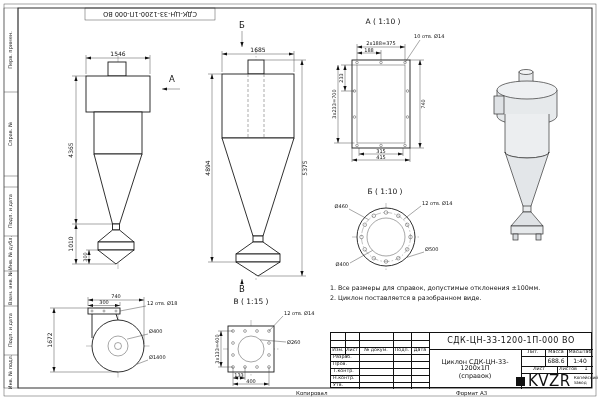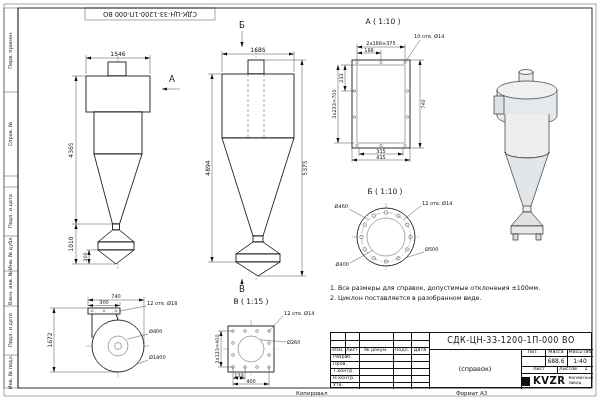--- a/index.html
+++ b/index.html
@@ -22,21 +22,21 @@
   .tb .vl{width:1px;}
   .tb .hl{height:1px;}
   .cell{position:absolute;display:flex;align-items:center;justify-content:center;
         font-size:4.8px;line-height:1;text-align:center;box-sizing:border-box;}
   .cell.left{justify-content:flex-start;padding-left:2px;}
   .code{font-size:8px;letter-spacing:0.5px;}
   .name{font-size:6.5px;flex-direction:column;gap:1px;}
   .val{font-size:6px;}
   .logo{gap:3px;}
   .logo .sq{width:9px;height:9px;background:#111;flex:0 0 auto;}
-  .logo .kv{font-size:10px;font-weight:bold;letter-spacing:0.5px;}
+  .logo .kv{font-size:15px;font-weight:normal;letter-spacing:0.5px;}
   .logo .co{font-size:4.3px;text-align:left;line-height:1.1;width:46px;}
   .botlbl{position:absolute;font-size:5.5px;color:#222;}
   .noteline{position:absolute;font-size:6.3px;color:#111;white-space:nowrap;}
 </style>
 </head>
 <body>
 
 <div class="sheet">
 
 <svg width="600" height="400" viewBox="0 0 600 400">
@@ -328,20 +328,21 @@
 
     <div class="cell left" style="left:0;top:21px;width:28px;height:7px;">Разраб.</div>
     <div class="cell left" style="left:0;top:28px;width:28px;height:7px;">Пров.</div>
     <div class="cell left" style="left:0;top:35px;width:28px;height:7px;">Т.контр.</div>
     <div class="cell left" style="left:0;top:42px;width:28px;height:7px;">Н.контр.</div>
     <div class="cell left" style="left:0;top:49px;width:28px;height:7px;">Утв.</div>
 
     <div class="cell code" style="left:98px;top:0;width:164px;height:16px;">СДК-ЦН-33-1200-1П-000 ВО</div>
 
     <div class="cell name" style="left:98px;top:16px;width:92px;height:40px;">
+      <span>Циклон СДК-ЦН-33-1200х1П</span>
       <span>(справок)</span>
     </div>
 
     <div class="cell" style="left:190px;top:16px;width:24px;height:7px;">Лит.</div>
     <div class="cell" style="left:214px;top:16px;width:22px;height:7px;">Масса</div>
     <div class="cell" style="left:236px;top:16px;width:26px;height:7px;">Масштаб</div>
     <div class="cell val" style="left:214px;top:23px;width:22px;height:10px;">688.6</div>
     <div class="cell val" style="left:236px;top:23px;width:26px;height:10px;">1:40</div>
 
     <div class="cell" style="left:190px;top:33px;width:36px;height:7px;">Лист</div>

